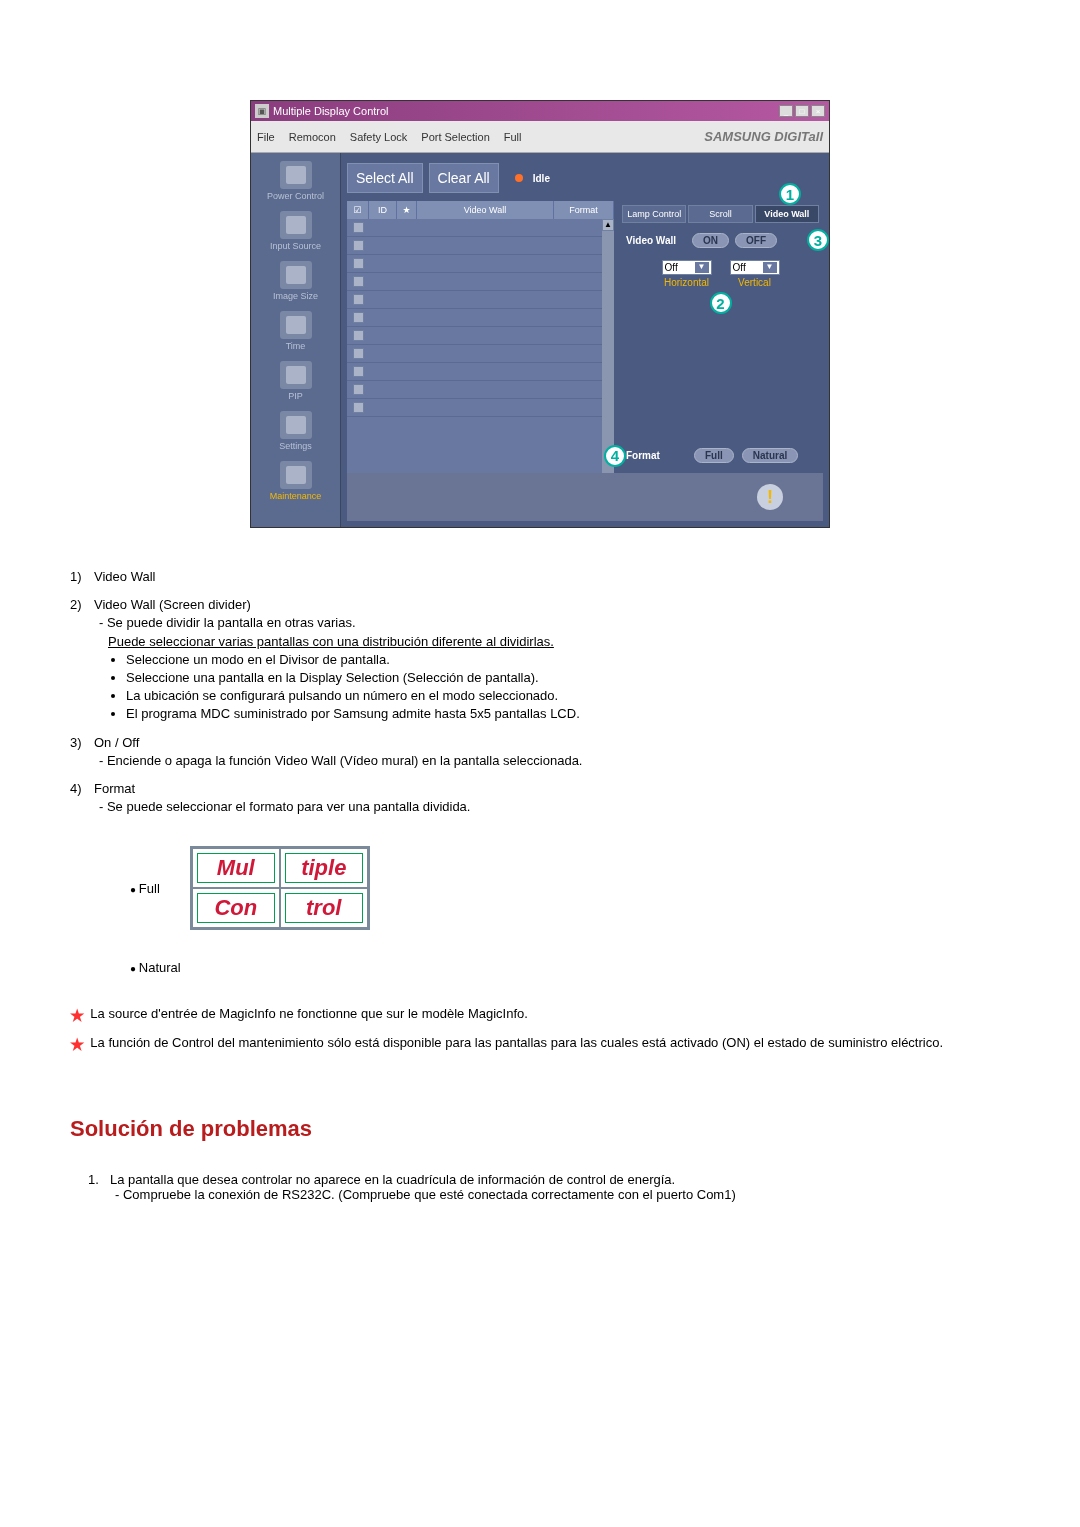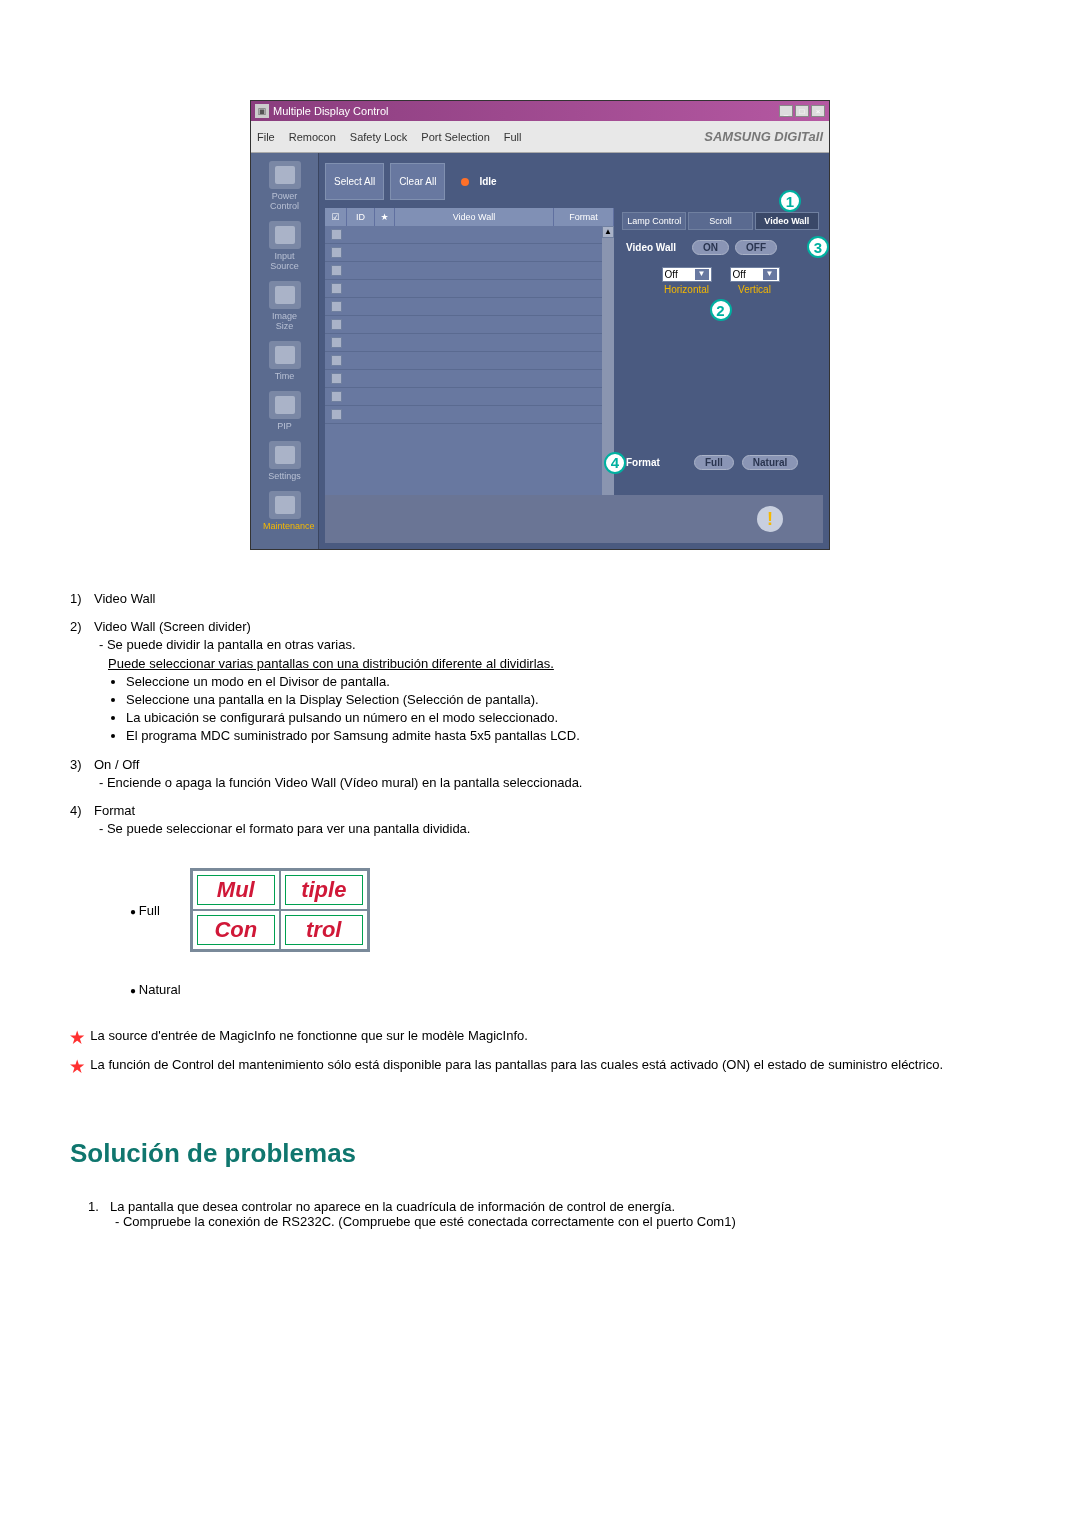--- a/index.html
+++ b/index.html
@@ -71,21 +71,21 @@
       font-weight: bold;
     }
     
     .app-body {
       display: flex;
       background: #5b6b8f;
     }
     
     
     .sidebar {
-      width: 67px;
+      width: 89px;
       background: #5b6b8f;
       padding: 8px 12px;
     }
     .sb-item {
       text-align: center;
       margin-bottom: 10px;
       font-size: 9px;
       color: #b8c0d4;
     }
     .sb-item.active { color: #f5b800; }
@@ -113,22 +113,22 @@
       display: flex;
       flex-direction: column;
     }
     .toolbar {
       display: flex;
       align-items: center;
       gap: 6px;
       padding: 4px 0 8px 0;
     }
     .tb-btn {
-      font-size: 10px;
-      padding: 12px 8px;
+      font-size: 14px;
+      padding: 6px 8px;
       background: #6878a0;
       color: #fff;
       border: 1px solid #8090b0;
     }
     .idle-dot {
       width: 8px; height: 8px;
       background: #ff7028;
       border-radius: 50%;
       margin-left: 10px;
     }
@@ -390,22 +390,22 @@
       font-size: 13px;
       line-height: 1.4;
     }
     .star {
       color: #ff3030;
       font-size: 16px;
       font-weight: bold;
     }
     
     .heading {
-      font-size: 26px;
-      color: #0f766e;
+      font-size: 22px;
+      color: #b91c1c;
       margin-bottom: 30px;
     }
     .troubleshoot {
       font-size: 13px;
       padding-left: 18px;
     }
     .ts-num { display: table-cell; width: 22px; }
     .ts-body { display: table-cell; }
     .ts-sub { padding-left: 14px; text-indent: -9px; }
     .ts-sub::before { content: "- "; }

